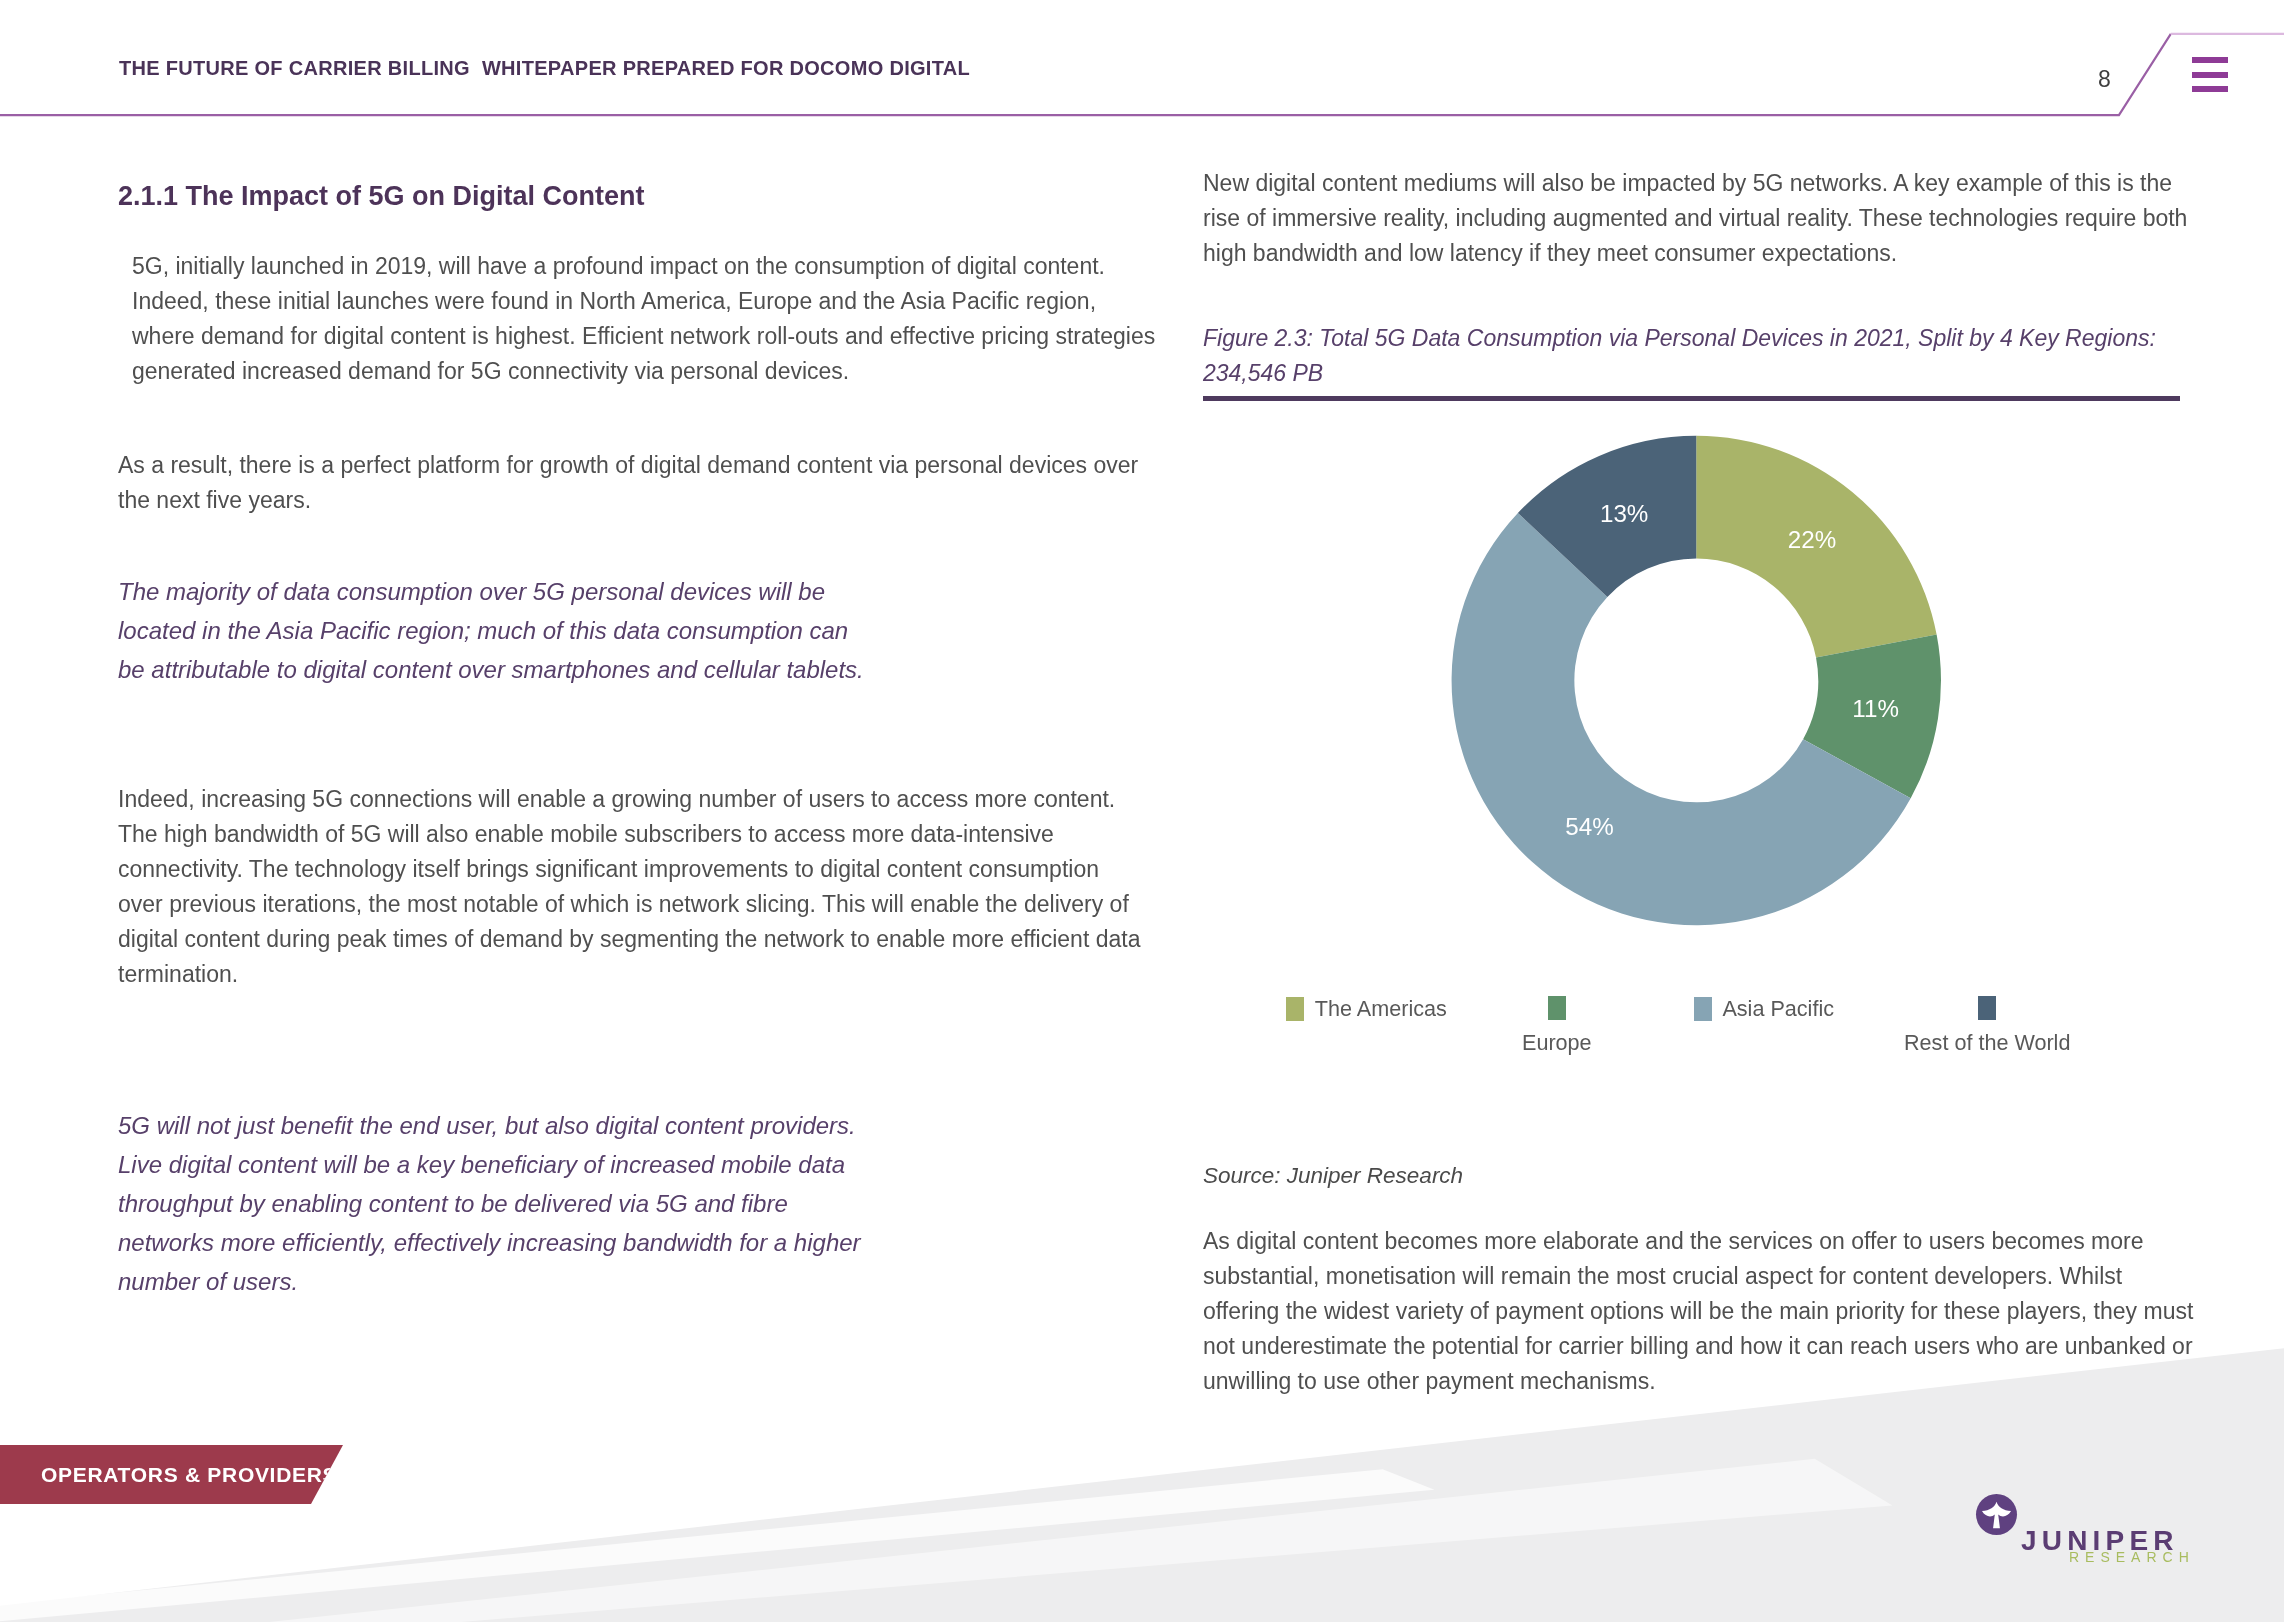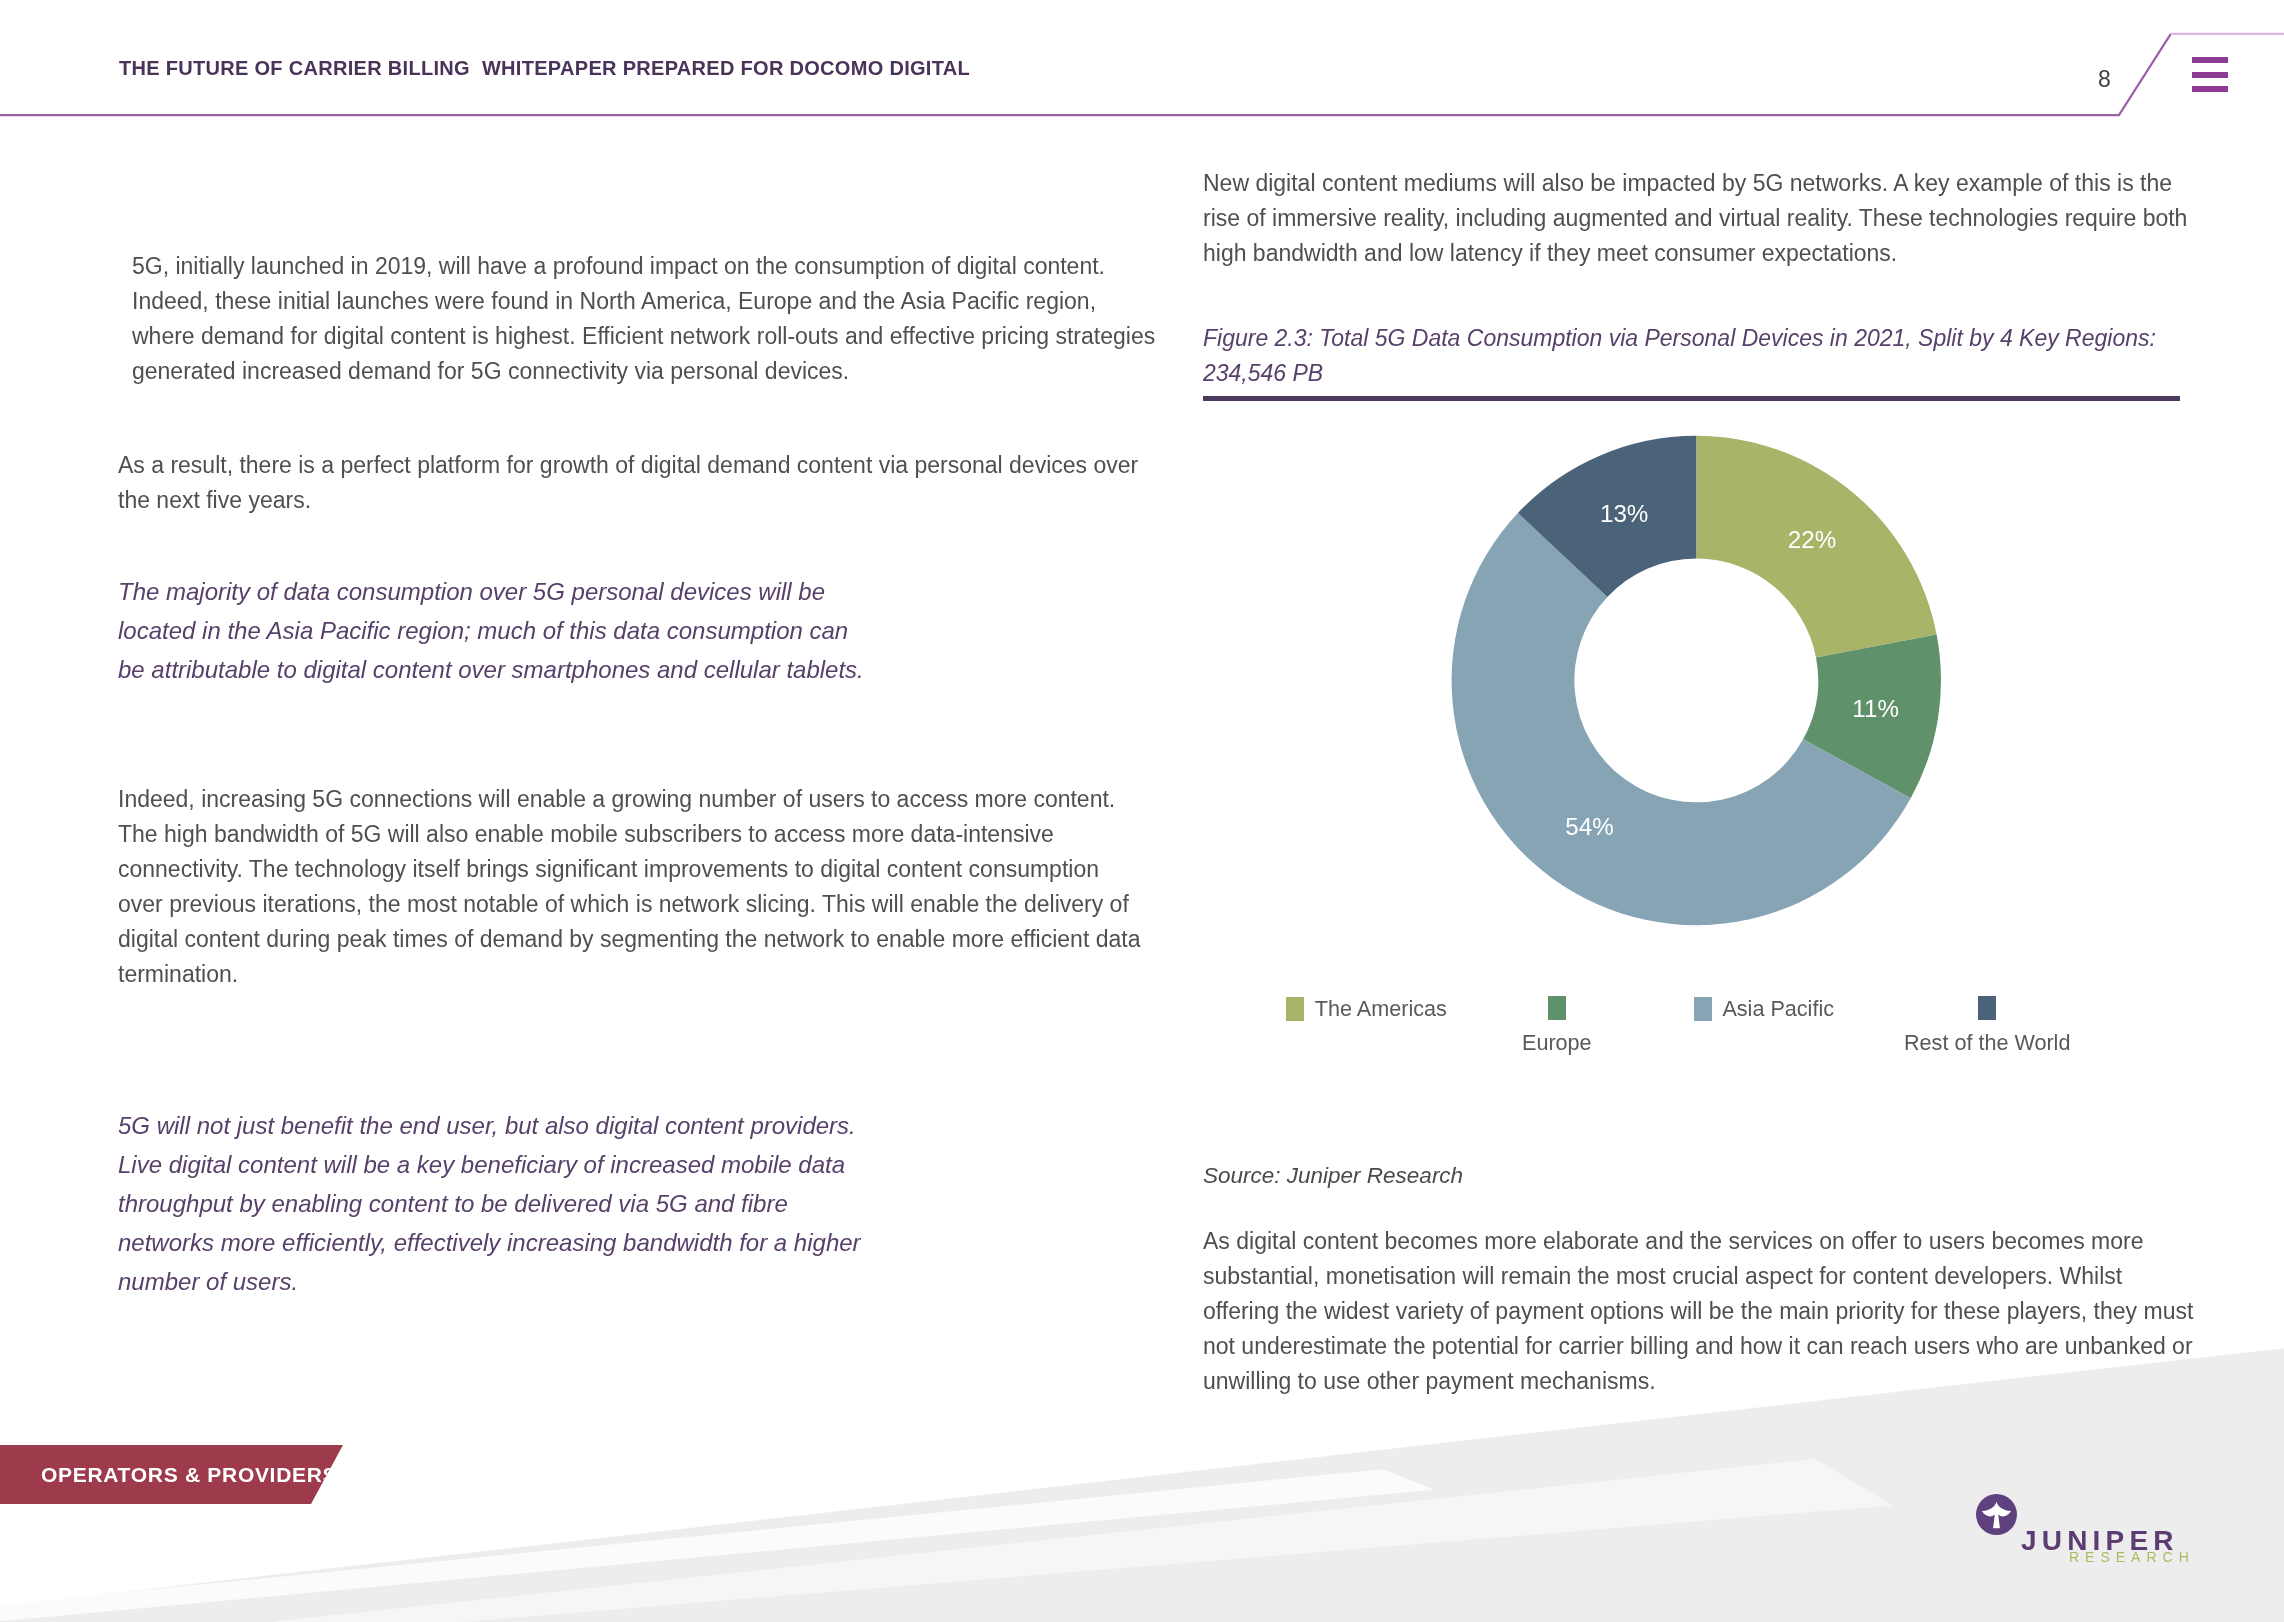--- a/index.html
+++ b/index.html
@@ -68,20 +68,21 @@
     <span>THE FUTURE OF CARRIER BILLING</span>
     <span>WHITEPAPER PREPARED FOR DOCOMO DIGITAL</span>
   </div>
   <div class="abs page-number">8</div>
   <div class="abs menu-icon">
     <span></span>
       <span></span>
       <span></span>
   </div>
 
+  <div class="abs section-heading">2.1.1 The Impact of 5G on Digital Content</div>
   <div class="abs body-par p1">5G, initially launched in 2019, will have a profound impact on the consumption of digital content. Indeed, these initial launches were found in North America, Europe and the Asia Pacific region, where demand for digital content is highest. Efficient network roll-outs and effective pricing strategies generated increased demand for 5G connectivity via personal devices.</div>
   <div class="abs body-par p2">As a result, there is a perfect platform for growth of digital demand content via personal devices over the next five years.</div>
   <div class="abs pull-quote q1">The majority of data consumption over 5G personal devices will be located in the Asia Pacific region; much of this data consumption can be attributable to digital content over smartphones and cellular tablets.</div>
   <div class="abs body-par p3">Indeed, increasing 5G connections will enable a growing number of users to access more content. The high bandwidth of 5G will also enable mobile subscribers to access more data-intensive connectivity. The technology itself brings significant improvements to digital content consumption over previous iterations, the most notable of which is network slicing. This will enable the delivery of digital content during peak times of demand by segmenting the network to enable more efficient data termination.</div>
   <div class="abs pull-quote q2">5G will not just benefit the end user, but also digital content providers. Live digital content will be a key beneficiary of increased mobile data throughput by enabling content to be delivered via 5G and fibre networks more efficiently, effectively increasing bandwidth for a higher number of users.</div>
 
   <div class="abs body-par rp1">New digital content mediums will also be impacted by 5G networks. A key example of this is the rise of immersive reality, including augmented and virtual reality. These technologies require both high bandwidth and low latency if they meet consumer expectations.</div>
   <div class="abs figure-caption">Figure 2.3: Total 5G Data Consumption via Personal Devices in 2021, Split by 4 Key Regions: 234,546 PB</div>
   <div class="abs figure-rule"></div>
 

